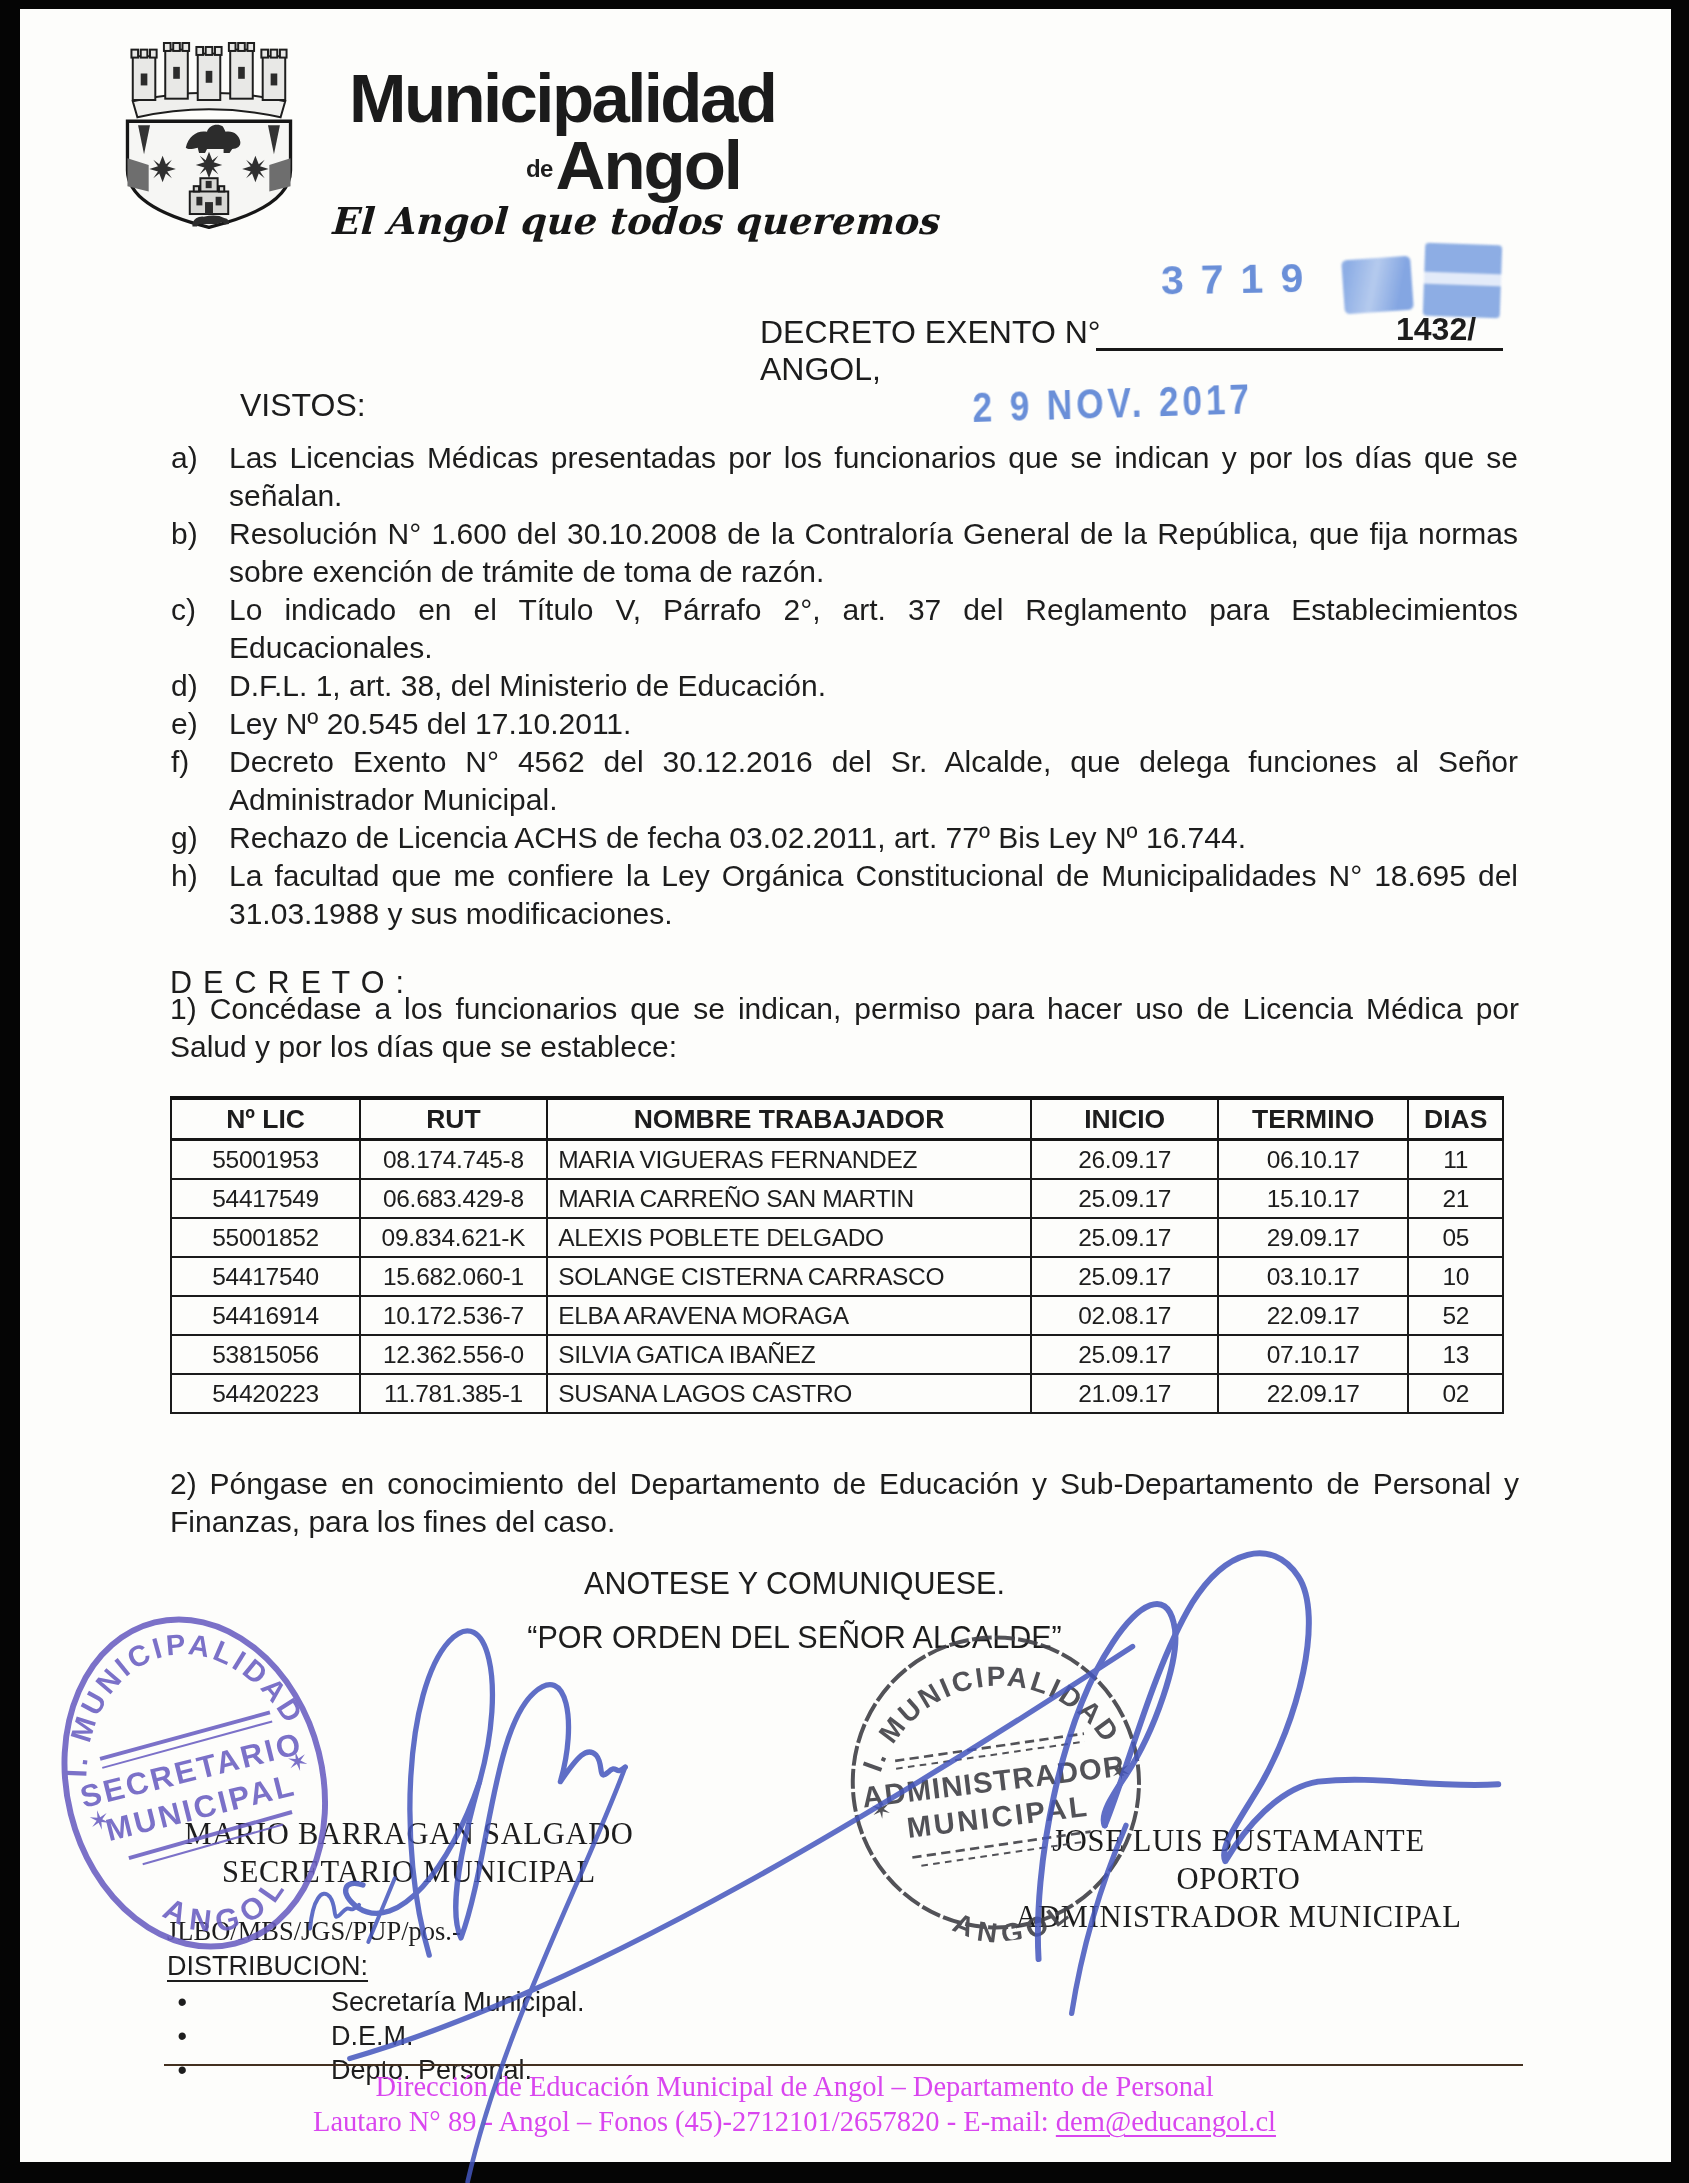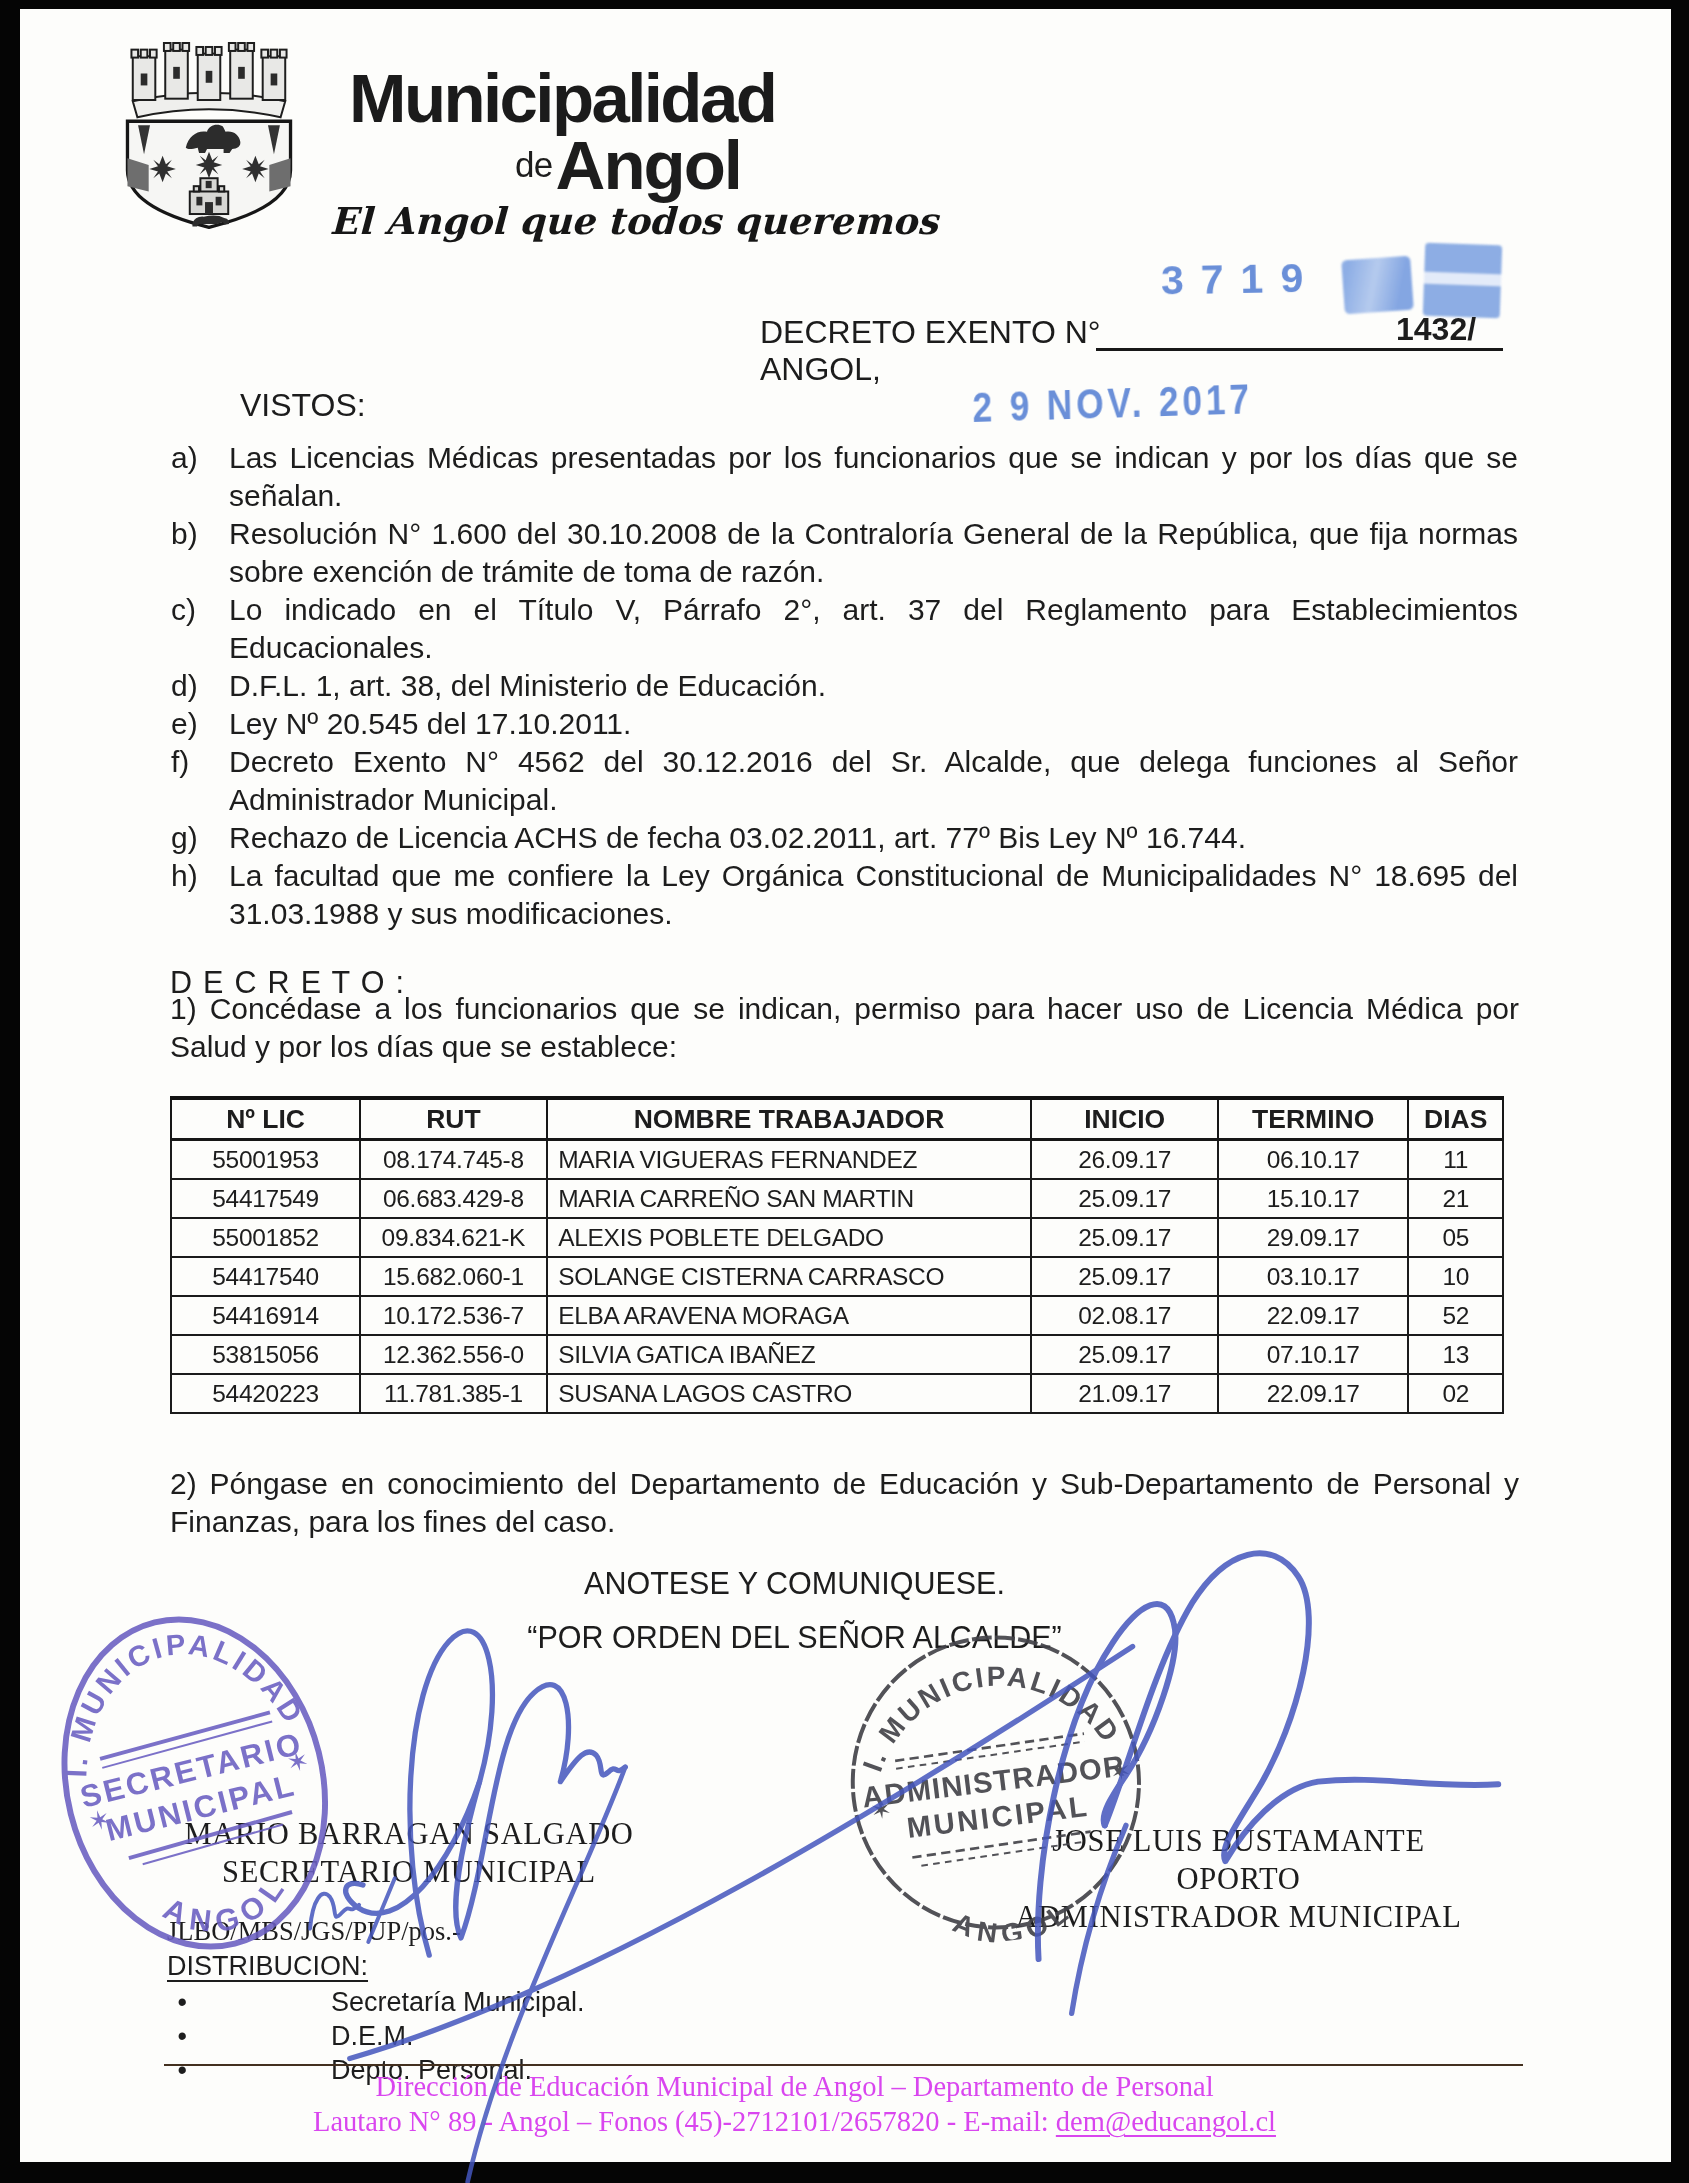--- a/index.html
+++ b/index.html
@@ -10,21 +10,21 @@
   .abs{position:absolute;}
   .page-bg{
     position:absolute;left:20px;top:9.3px;width:1651px;height:2153px;
     background:#fdfdfb;z-index:0;
   }
   .z1{z-index:1;} .z2{z-index:2;} .z3{z-index:3;}
 
   
   .brand-title{font-weight:bold;font-size:69px;letter-spacing:-2.6px;line-height:1;color:#1b1b1b;}
   .brand-line2{position:absolute;left:326px;top:131px;width:415px;text-align:right;line-height:1;}
-  .brand-de{font-weight:normal;font-size:35px;vertical-align:12px;letter-spacing:-0.7px;}
+  .brand-de{font-weight:bold;font-size:24px;vertical-align:12px;letter-spacing:-0.7px;}
   .brand-angol{font-weight:bold;font-size:69px;letter-spacing:-2px;}
   .brand-slogan{
     font-family:"DejaVu Serif", serif;font-style:italic;font-weight:bold;
     font-size:37px;transform:skewX(-4deg);letter-spacing:0px;color:#161616;white-space:nowrap;
   }
 
   
   .h-label{font-size:32px;color:#1c1c1c;}
   .decree-underline{background:#181818;height:2.6px;}
   .decree-number{font-size:32px;font-weight:bold;}

